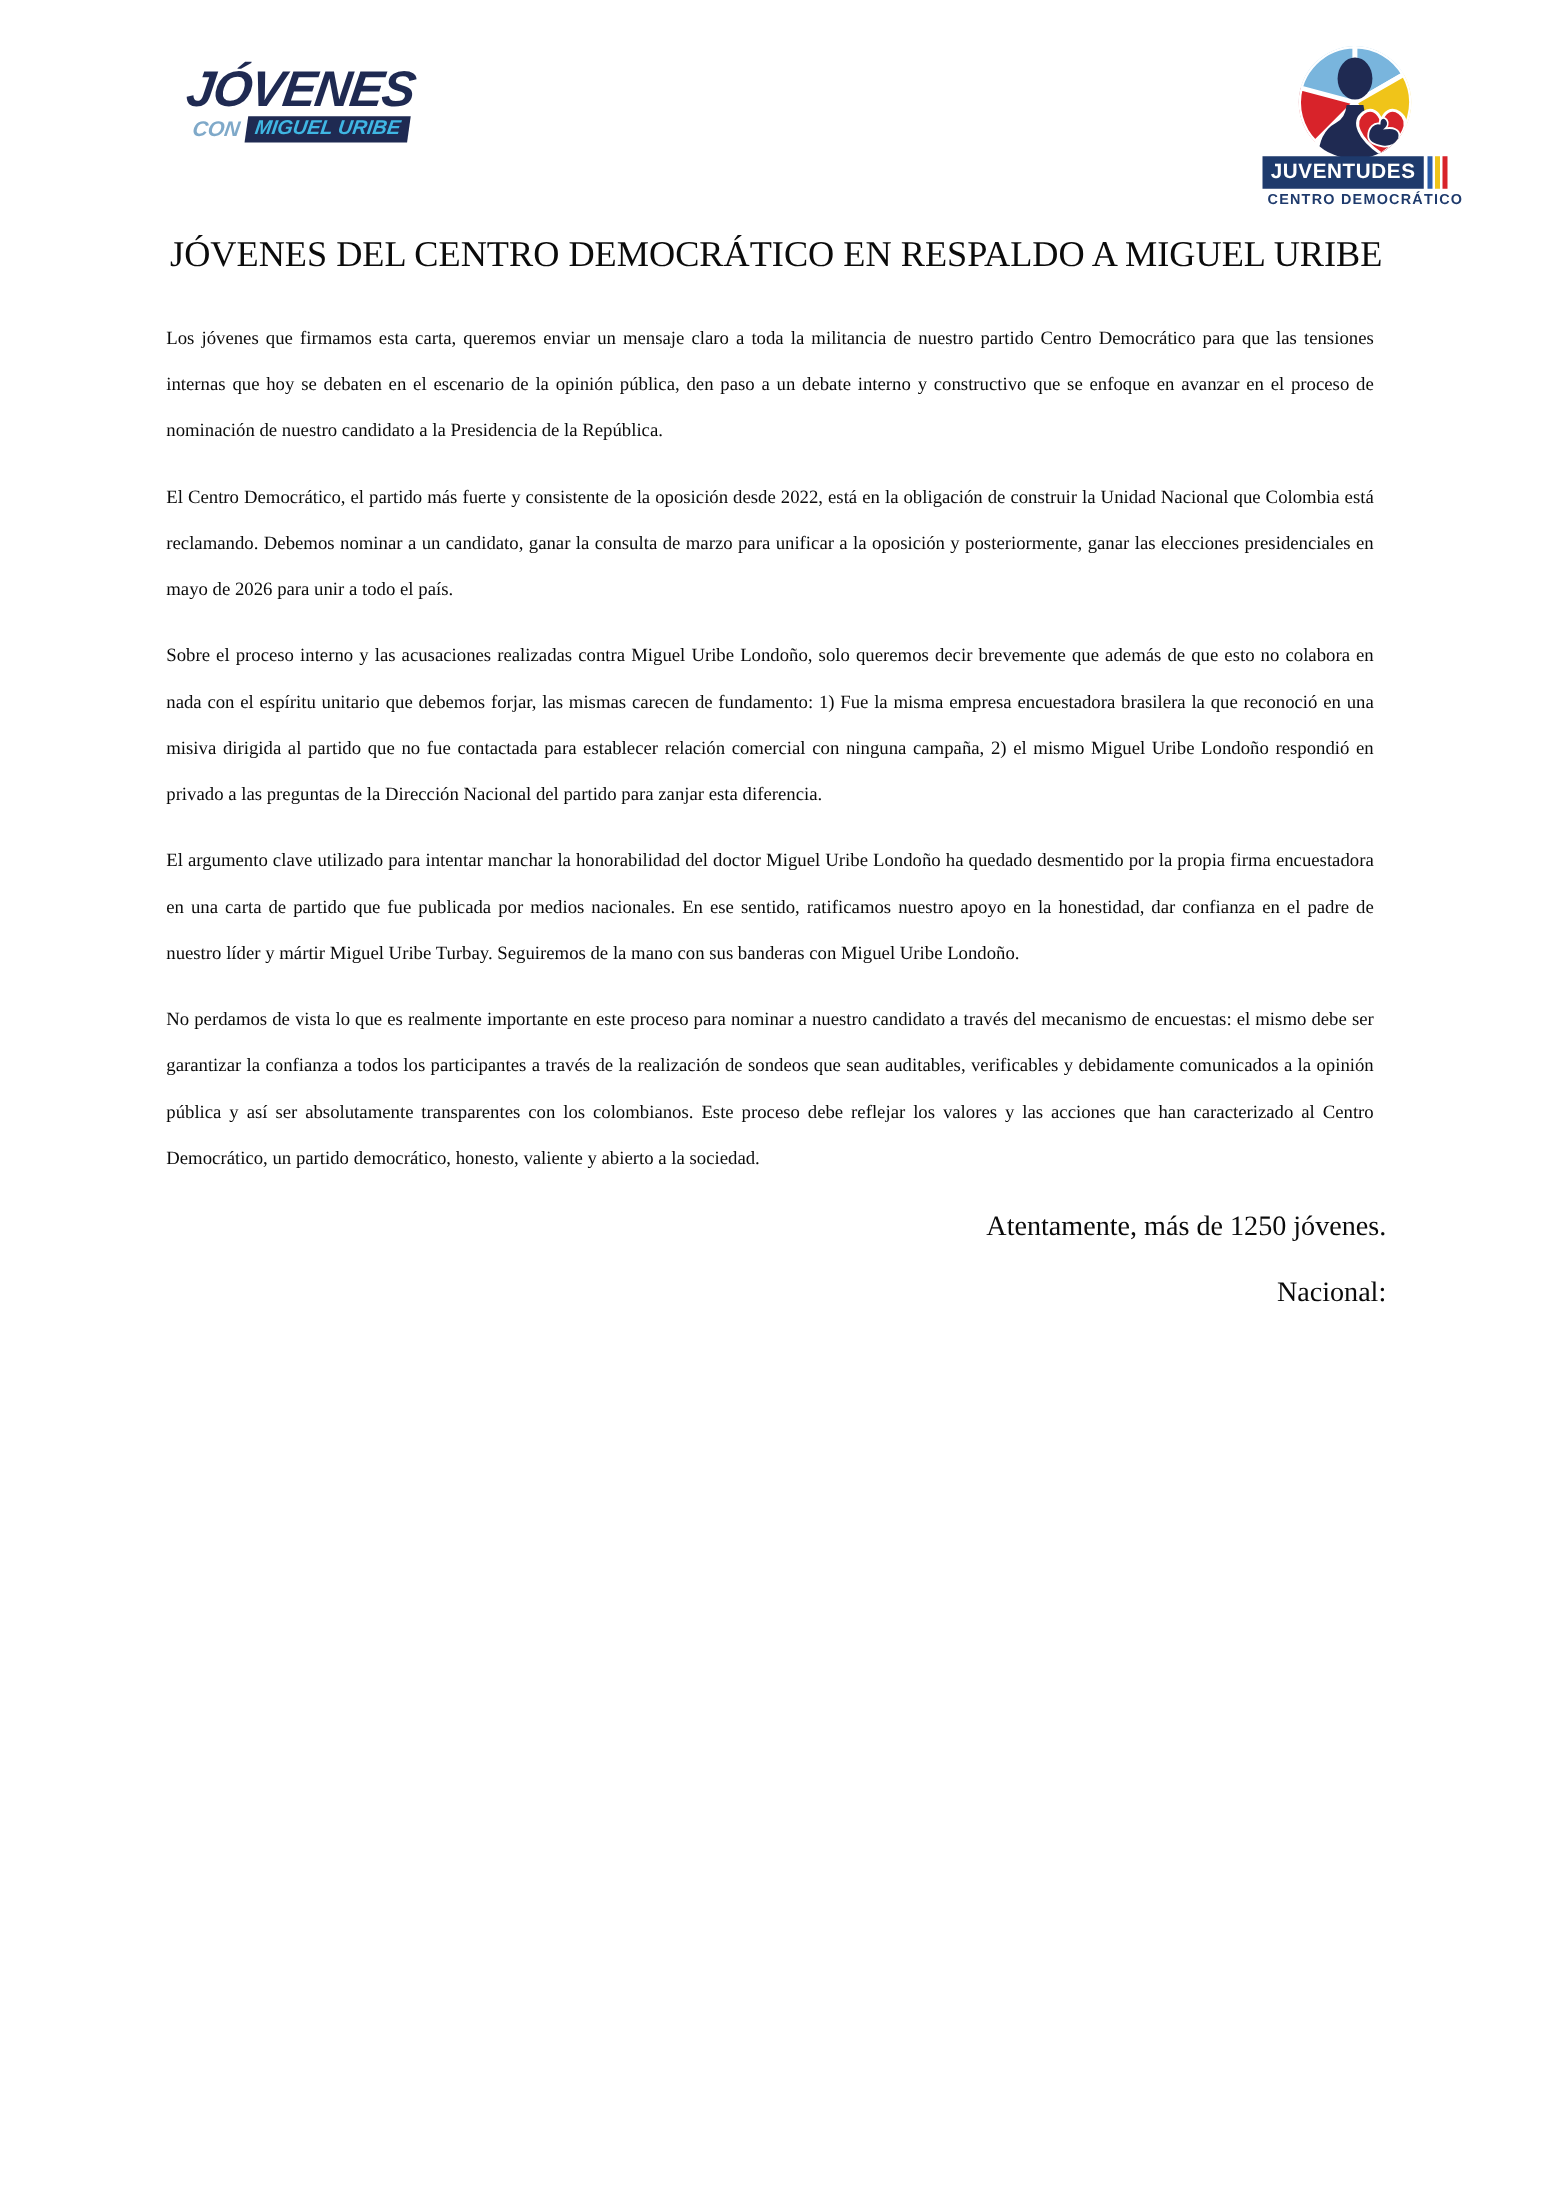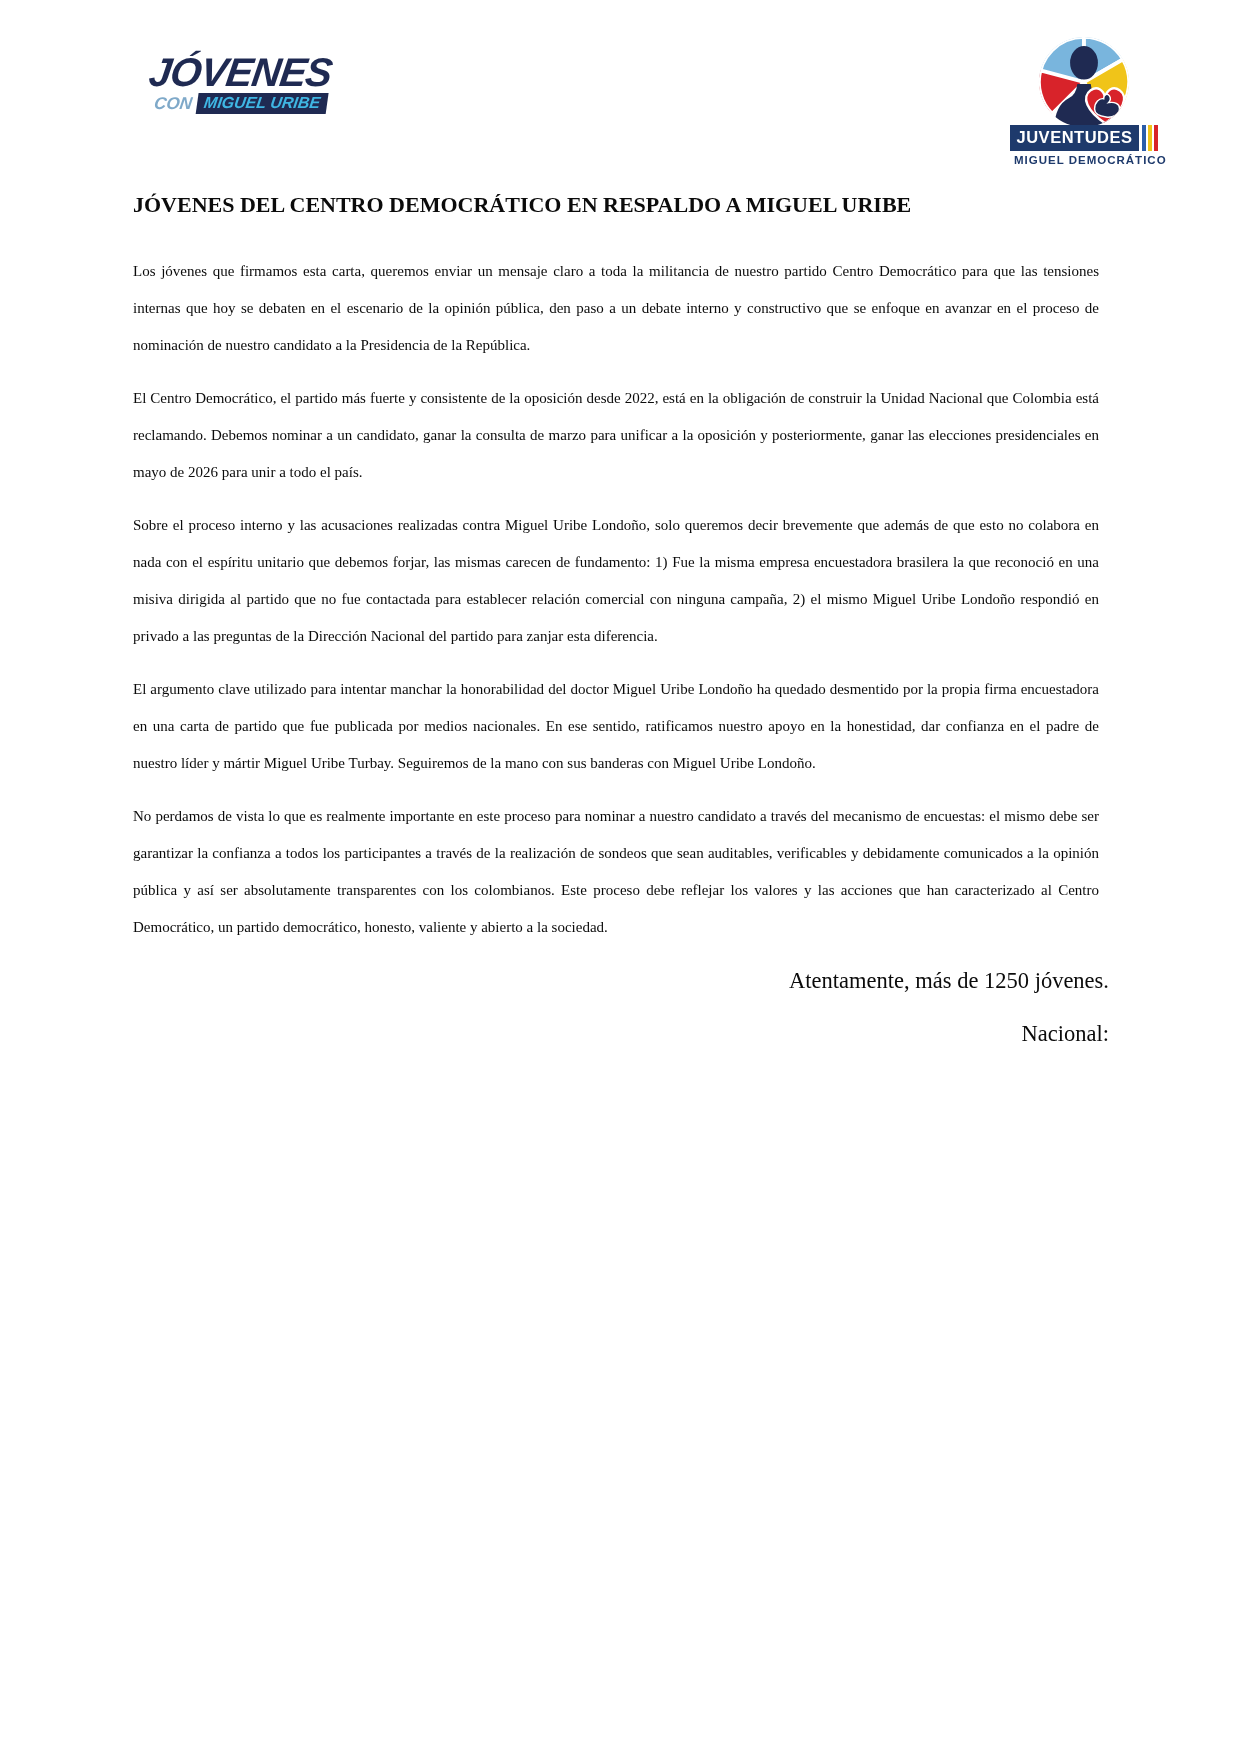--- a/index.html
+++ b/index.html
@@ -91,23 +91,24 @@
   }
 
   
   .content {
     position: absolute;
     left: 133px;
     top: 182px;
     width: 976px;
   }
   .title {
-    font-weight: bold;
-    font-size: 22px;
+    font-weight: normal;
+    font-size: 29px;
     line-height: 45px;
+    text-align: center;
     margin: 0 0 26px 0;
   }
   .title span { display: block; }
   .para {
     font-size: 15px;
     line-height: 37px;
     text-align: justify;
     margin: 0 10px 16px 0;
   }
   .closing, .signers {
@@ -153,21 +154,21 @@
       </g>
     </svg>
     <div class="banner-row">
       <div class="banner">JUVENTUDES</div>
       <div class="stripes">
         <div class="stripe blue"></div>
         <div class="stripe yellow"></div>
         <div class="stripe red"></div>
       </div>
     </div>
-    <div class="cd-subtitle">MIGUEL DEMOCRÁTICO</div>
+    <div class="cd-subtitle">CENTRO DEMOCRÁTICO</div>
   </div>
 
   <div class="content">
     <h1 class="title">
       <span>JÓVENES DEL CENTRO DEMOCRÁTICO EN RESPALDO A MIGUEL URIBE</span>
     </h1>
     <p class="para">Los jóvenes que firmamos esta carta, queremos enviar un mensaje claro a toda la militancia de nuestro partido Centro Democrático para que las tensiones internas que hoy se debaten en el escenario de la opinión pública, den paso a un debate interno y constructivo que se enfoque en avanzar en el proceso de nominación de nuestro candidato a la Presidencia de la República.</p>
     <p class="para">El Centro Democrático, el partido más fuerte y consistente de la oposición desde 2022, está en la obligación de construir la Unidad Nacional que Colombia está reclamando. Debemos nominar a un candidato, ganar la consulta de marzo para unificar a la oposición y posteriormente, ganar las elecciones presidenciales en mayo de 2026 para unir a todo el país.</p>
     <p class="para">Sobre el proceso interno y las acusaciones realizadas contra Miguel Uribe Londoño, solo queremos decir brevemente que además de que esto no colabora en nada con el espíritu unitario que debemos forjar, las mismas carecen de fundamento: 1) Fue la misma empresa encuestadora brasilera la que reconoció en una misiva dirigida al partido que no fue contactada para establecer relación comercial con ninguna campaña, 2) el mismo Miguel Uribe Londoño respondió en privado a las preguntas de la Dirección Nacional del partido para zanjar esta diferencia.</p>
     <p class="para">El argumento clave utilizado para intentar manchar la honorabilidad del doctor Miguel Uribe Londoño ha quedado desmentido por la propia firma encuestadora en una carta de partido que fue publicada por medios nacionales. En ese sentido, ratificamos nuestro apoyo en la honestidad, dar confianza en el padre de nuestro líder y mártir Miguel Uribe Turbay. Seguiremos de la mano con sus banderas con Miguel Uribe Londoño.</p>

